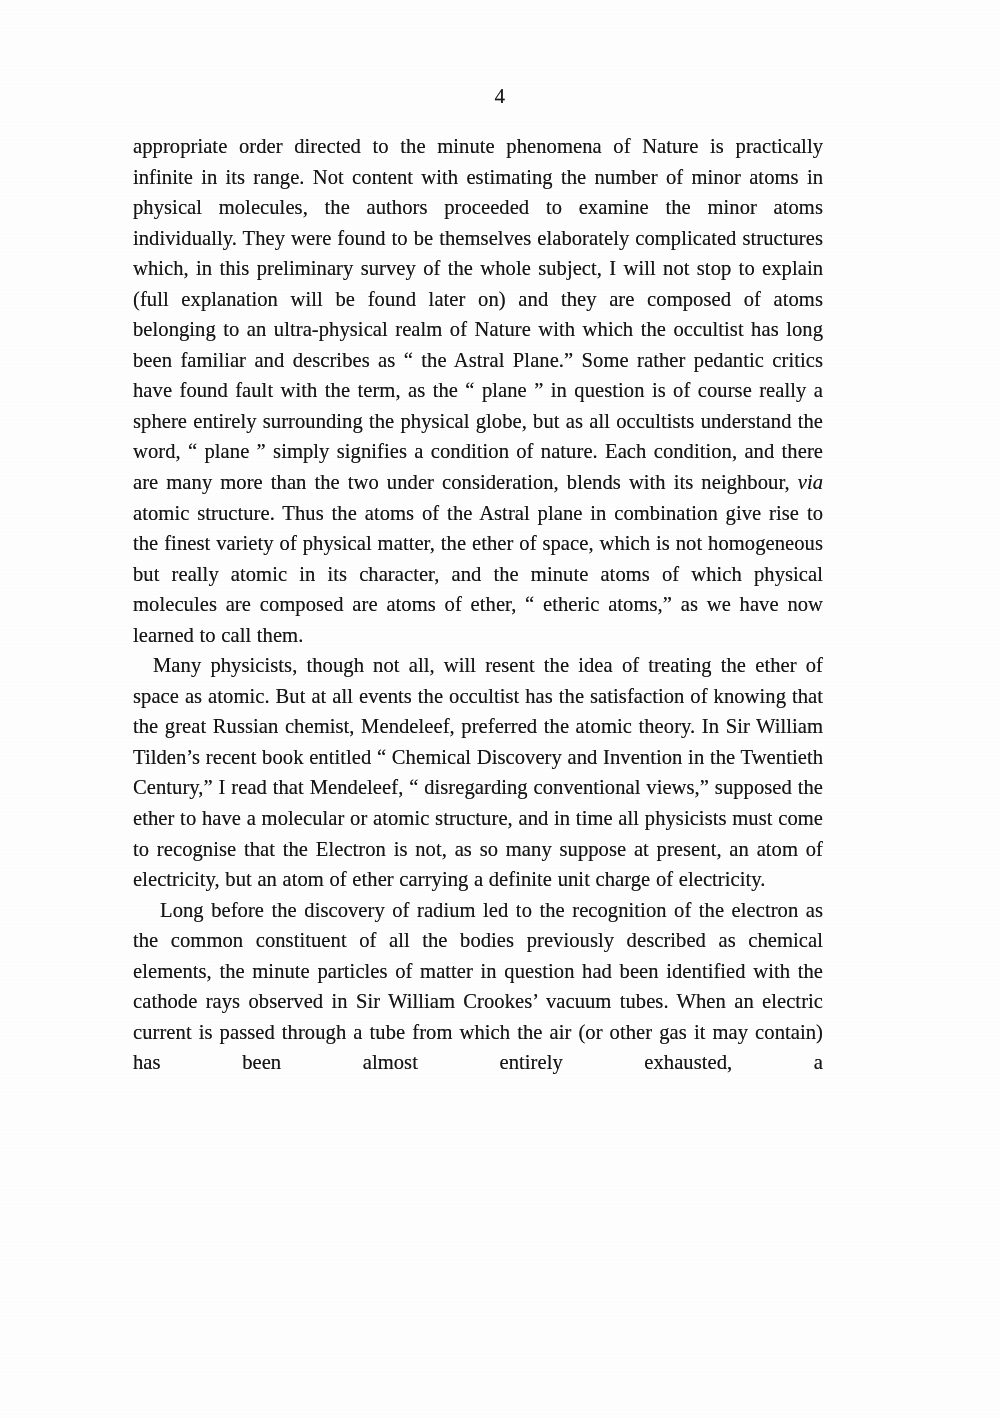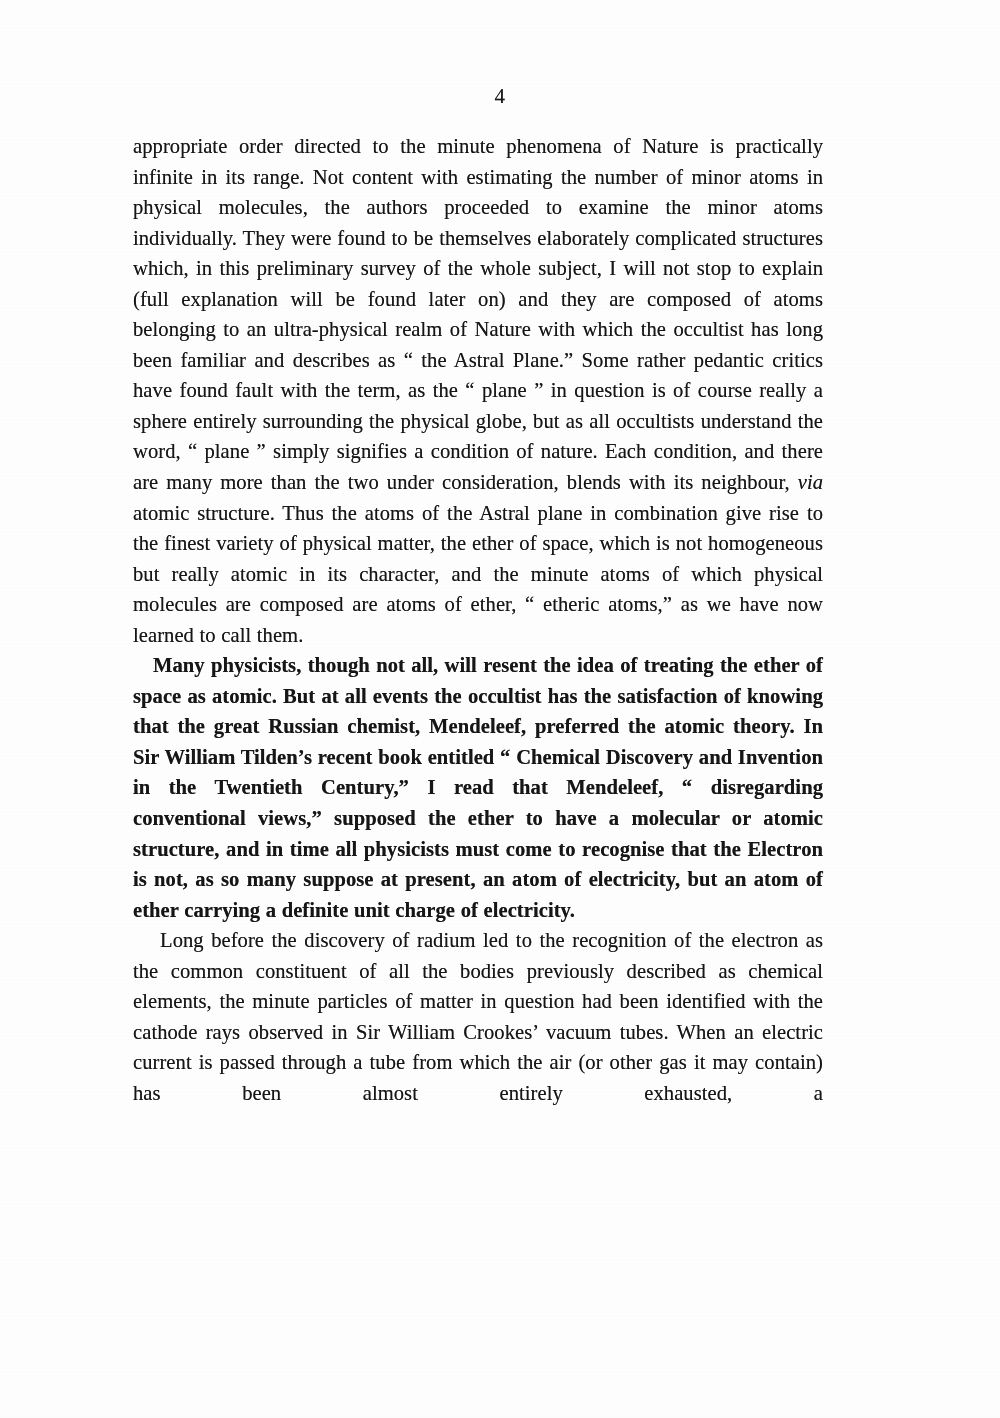--- a/index.html
+++ b/index.html
@@ -52,21 +52,21 @@
     margin: 0;
     text-align: justify;
     text-align-last: left;
     font-size: 20.6px;
     line-height: 30.55px;
     letter-spacing: 0.05px;
     word-spacing: 0.4px;
     color: #161616;
   }
   p.para-1 { text-indent: 0; }
-  p.para-2 { text-indent: 20px; font-weight: bold; }
+  p.para-2 { text-indent: 20px; }
   p.para-3 { text-indent: 27px; }
   
   p.last { text-align-last: justify; }
   i { font-style: italic; }
   .ink {
     
     text-shadow: 0 0 0.35px rgba(0,0,0,0.55);
   }
 </style>
 </head>

